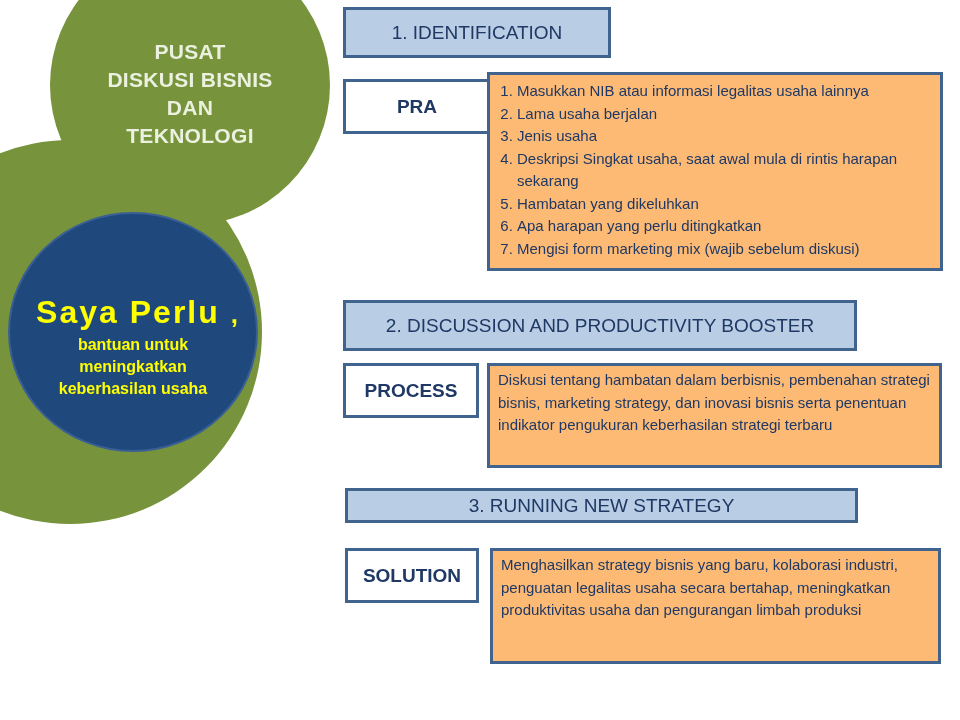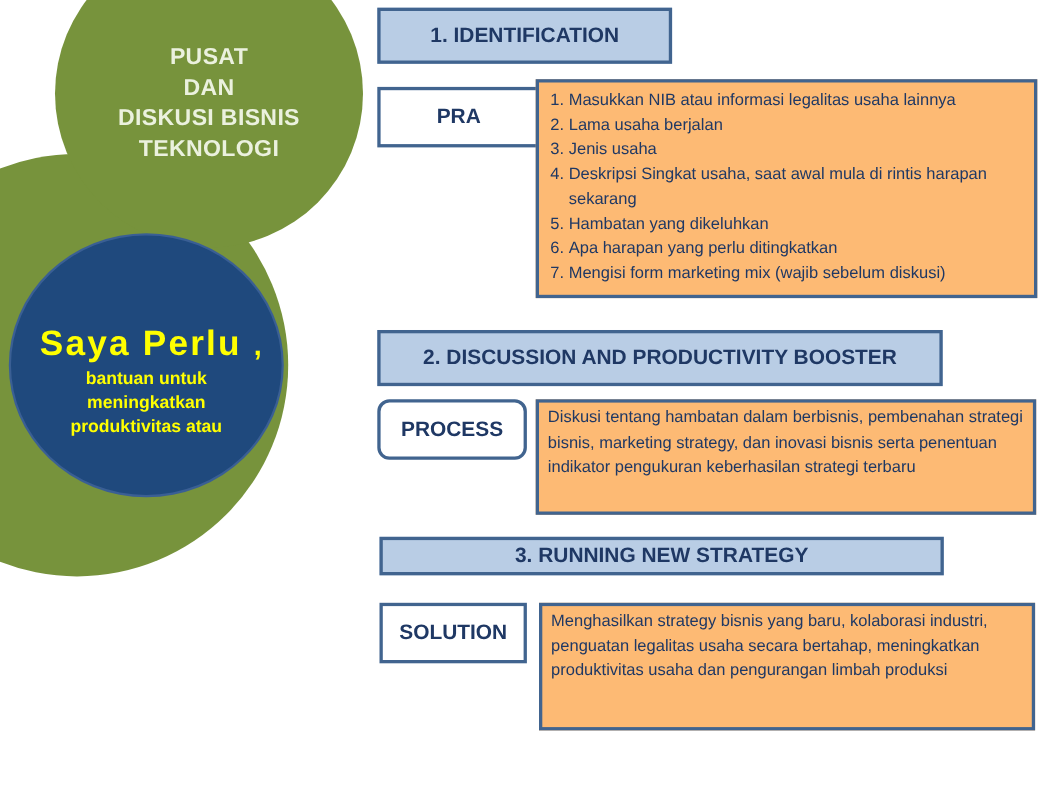--- a/index.html
+++ b/index.html
@@ -5,54 +5,54 @@
   html, body { margin:0; padding:0; }
   body { width:960px; height:720px; position:relative; overflow:hidden; background:#ffffff; font-family:"Liberation Sans", sans-serif; }
   .circle { position:absolute; border-radius:50%; }
   #green-top { left:50px; top:-55px; width:280px; height:280px; background:#77933c; }
   #green-bottom { left:-122px; top:140px; width:384px; height:384px; background:#77933c; }
   #blue { left:8px; top:212px; width:250px; height:240px; background:#1f497d; border:2px solid #3a5f94; box-sizing:border-box; }
   .org-title { position:absolute; left:80px; top:38px; width:220px; text-align:center; color:#ebf1de; font-weight:bold; font-size:21px; line-height:28px; letter-spacing:0.3px; }
   .need-block { position:absolute; left:8px; top:292px; width:250px; text-align:center; color:#ffff00; font-weight:bold; }
   .need-title { font-size:32px; line-height:40px; letter-spacing:2px; white-space:nowrap; margin-left:10px; }
   .need-sub { font-size:16px; line-height:22px; }
-  .header-box { position:absolute; background:#b9cde5; border:3px solid #41648f; box-sizing:border-box; color:#1f3864; font-family:"Liberation Sans", sans-serif; font-weight:bold; font-size:19px; display:flex; align-items:center; justify-content:center; }
+  .header-box { position:absolute; background:#b9cde5; border:3px solid #41648f; box-sizing:border-box; color:#1f3864; font-family:"Liberation Sans", sans-serif; font-weight:normal; font-size:19px; display:flex; align-items:center; justify-content:center; }
   .label-box { position:absolute; background:#ffffff; border:3px solid #41648f; box-sizing:border-box; color:#1f3864; font-weight:bold; font-size:19px; display:flex; align-items:center; justify-content:center; }
   .content-box { position:absolute; background:#fdba74; border:3px solid #41648f; box-sizing:border-box; color:#1f3864; font-size:15px; line-height:22.5px; padding:3px 8px; }
   .content-box ol { margin:0; padding:0 0 0 19px; }
   .content-box li { padding-left:0; }
   #h1 { left:343px; top:7px; width:268px; height:51px; }
   #h2 { left:343px; top:300px; width:514px; height:51px; }
   #h3 { left:345px; top:488px; width:513px; height:35px; }
   #l1 { left:343px; top:79px; width:148px; height:55px; }
-  #l2 { left:343px; top:363px; width:136px; height:55px;border-radius:11px; }
+  #l2 { left:343px; top:363px; width:136px; height:55px; }
   #l3 { left:345px; top:548px; width:134px; height:55px; }
   #c1 { left:487px; top:72px; width:456px; height:199px; padding-top:5px; }
   #c2 { left:487px; top:363px; width:455px; height:105px; }
   #c3 { left:490px; top:548px; width:451px; height:116px; }
 </style>
 </head>
 <body>
 
 <div id="green-bottom" class="circle"></div>
 <div id="green-top" class="circle"></div>
 <div id="blue" class="circle"></div>
 
 <div class="org-title">
   <div>PUSAT</div>
+  <div>DISKUSI BISNIS</div>
   <div>DAN</div>
-  <div>DISKUSI BISNIS</div>
   <div>TEKNOLOGI</div>
 </div>
 
 <div class="need-block">
   <div class="need-title"><span>Saya Perlu</span> <span style="font-size:26px;">,</span></div>
   <div class="need-sub">bantuan untuk</div>
   <div class="need-sub">meningkatkan</div>
-  <div class="need-sub">produktivitas atau</div>
+  <div class="need-sub">keberhasilan usaha</div>
 </div>
 
 <div id="h1" class="header-box">1. IDENTIFICATION</div>
 <div id="l1" class="label-box">PRA</div>
 <div id="c1" class="content-box">
   <ol>
     <li>Masukkan NIB atau informasi legalitas usaha lainnya</li>
     <li>Lama usaha berjalan</li>
     <li>Jenis usaha</li>
     <li>Deskripsi Singkat usaha, saat awal mula di rintis harapan sekarang</li>

